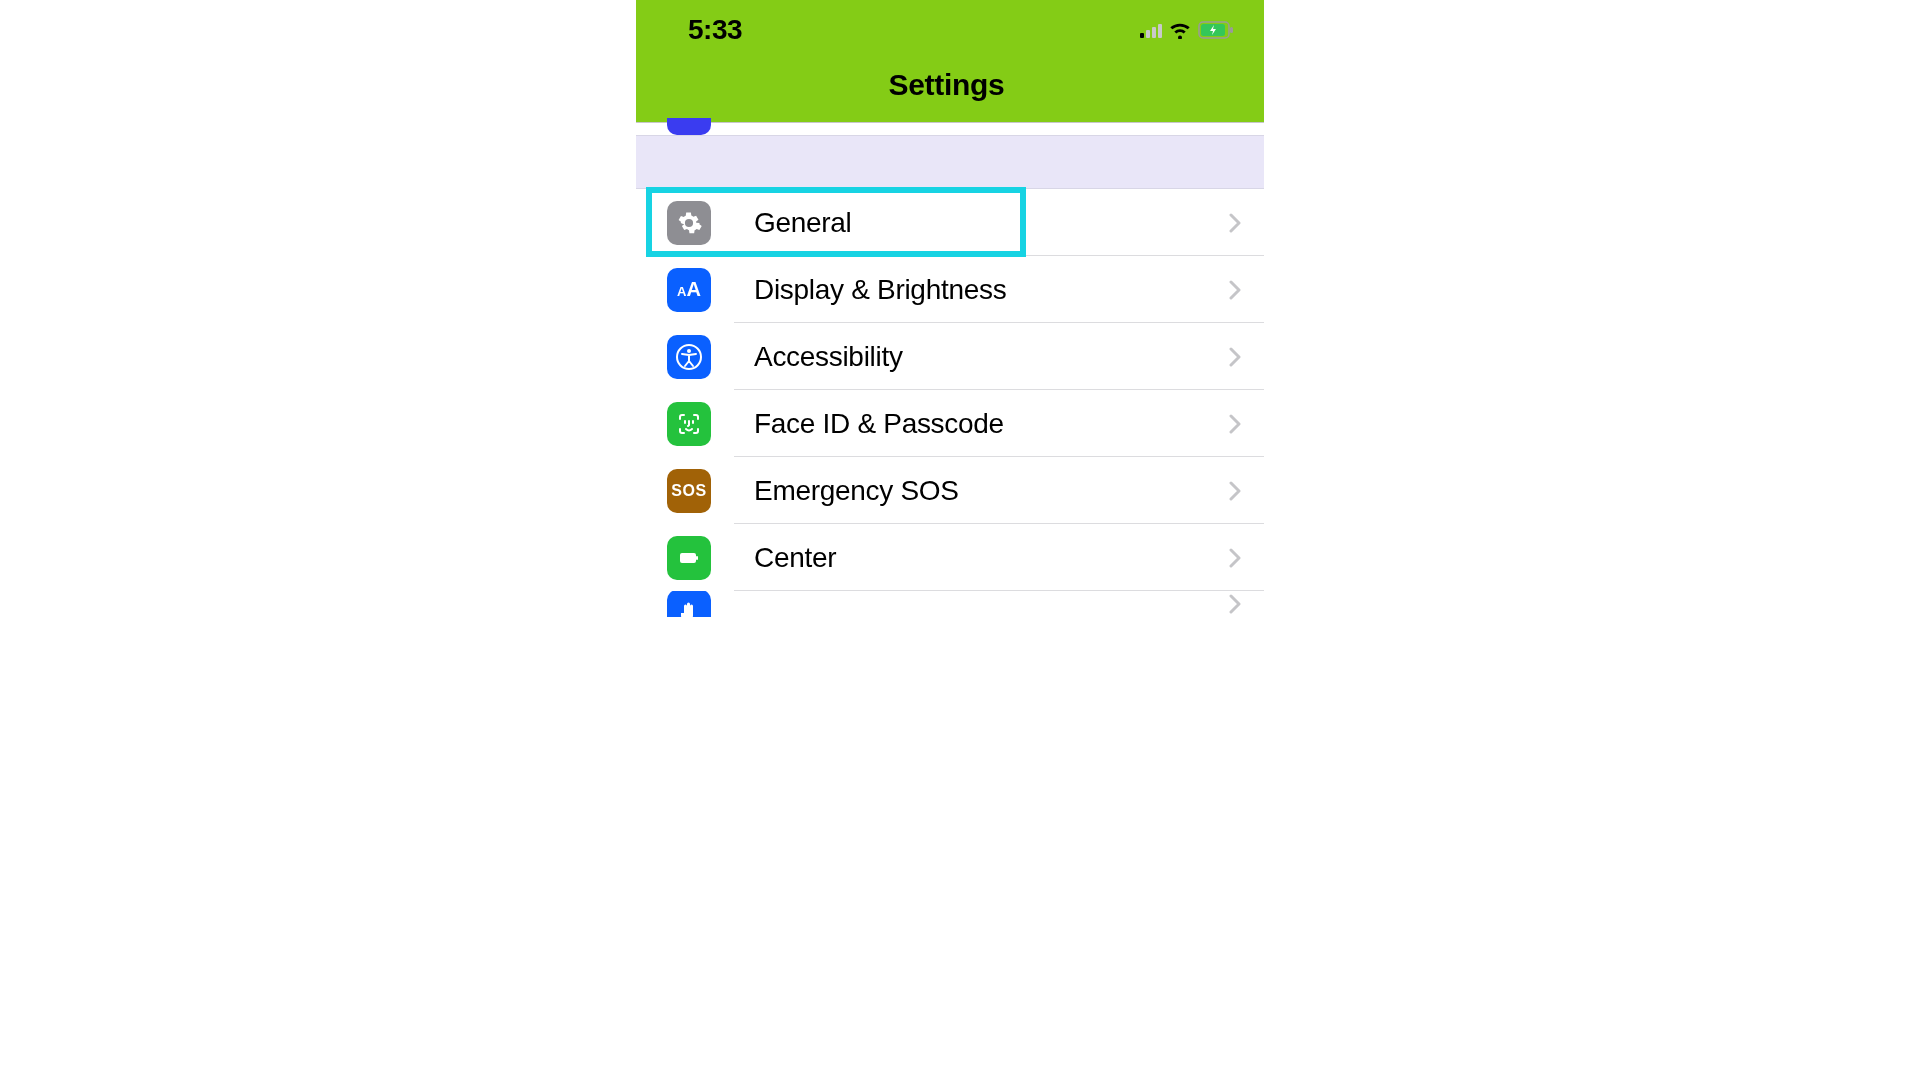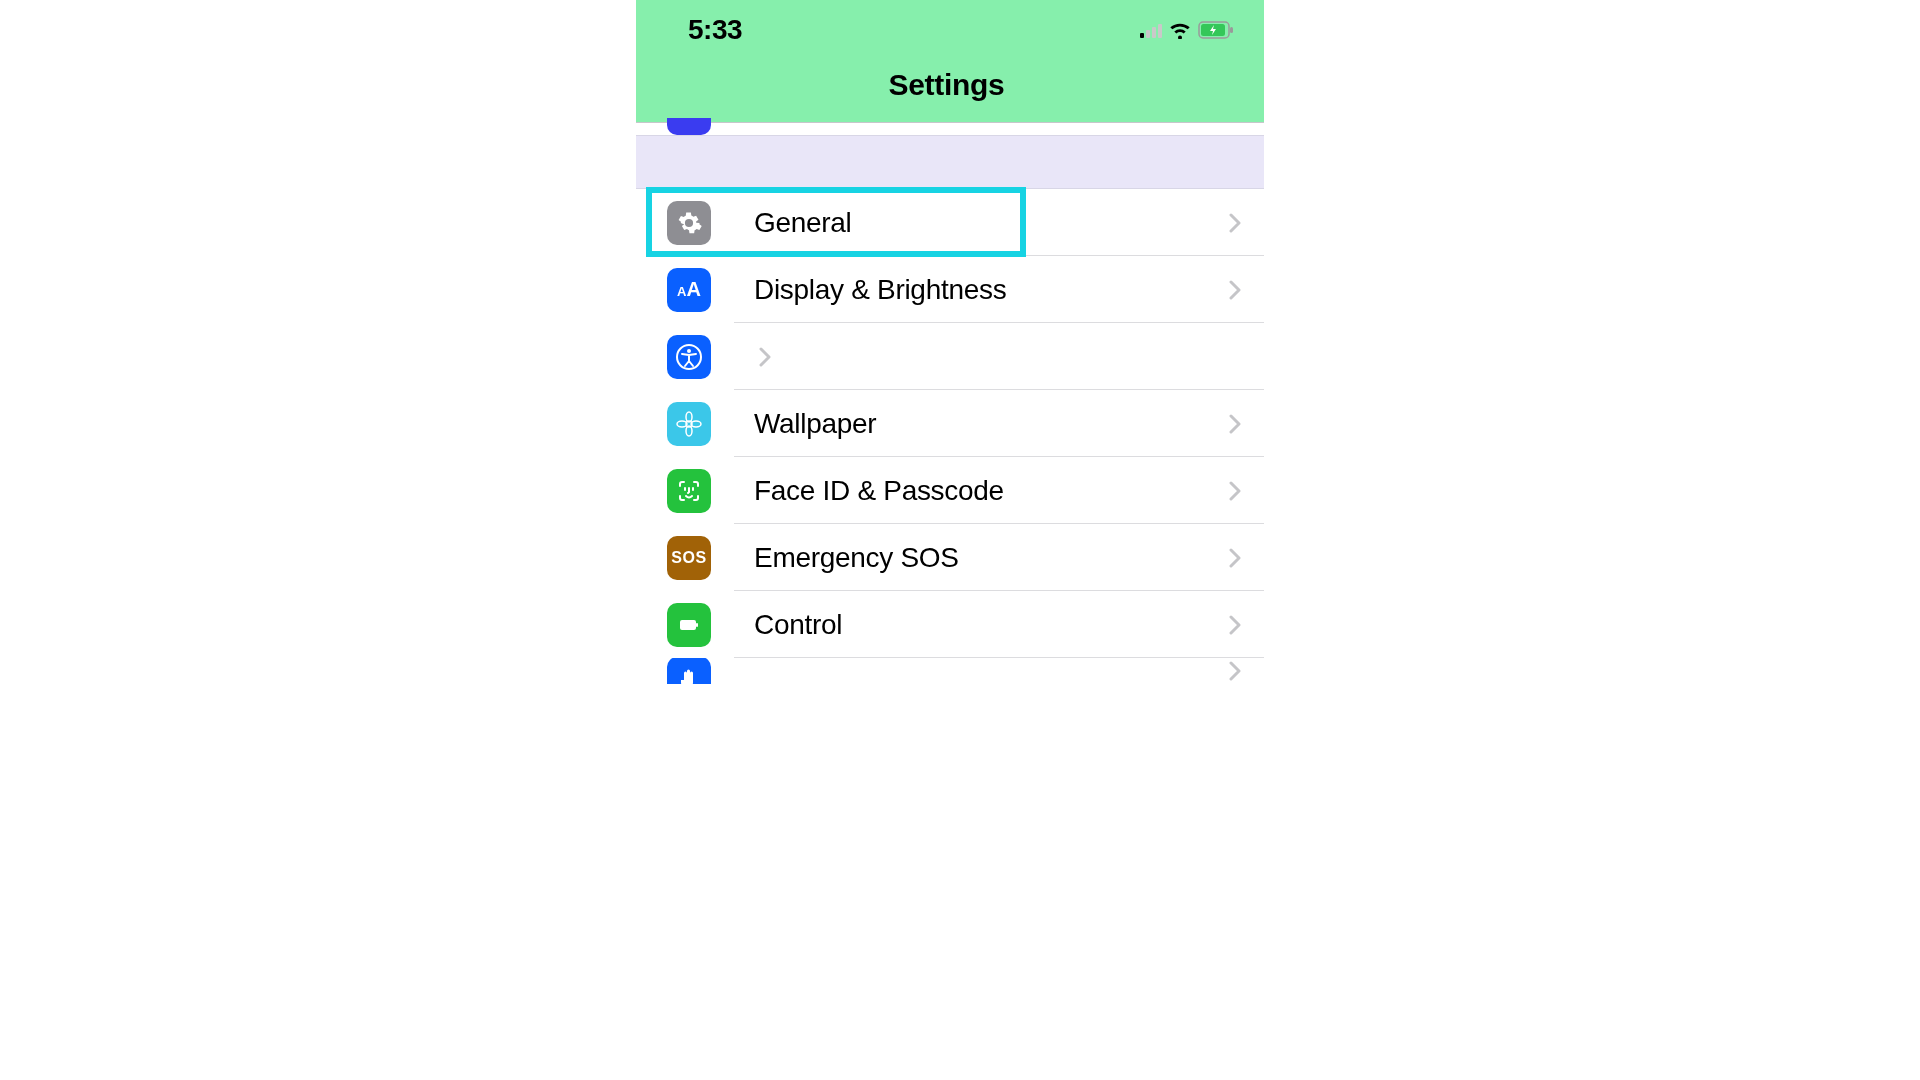--- a/index.html
+++ b/index.html
@@ -15,21 +15,21 @@
     .phone-wrap {
       position: relative;
       width: 628px;
       height: 1080px;
       margin-left: -20px;
     }
 
     
     .topbar {
       height: 123px;
-      background: #86efac;
+      background: #84cc16;
       border-bottom: 1px solid #c7c6cb;
       position: relative;
     }
     .status-row {
       position: absolute;
       top: 14px;
       left: 0;
       right: 0;
       display: flex;
       align-items: center;
@@ -233,48 +233,29 @@
     </div>
 
     <div class="row">
       <div class="icon-box icon-acc">
         <svg width="30" height="30" viewBox="0 0 30 30">
             <circle cx="15" cy="15" r="12" fill="none" stroke="#fff" stroke-width="2"></circle>
             <circle cx="15" cy="9" r="2" fill="#fff"></circle>
             <path d="M8 12l7 1 7-1M15 13v6m0 0l-4 5m4-5l4 5" stroke="#fff" stroke-width="2" stroke-linecap="round"></path>
           </svg>
       </div>
-      <div class="chev">
-        <svg width="12" height="20" viewBox="0 0 12 20" fill="none">
-            <path d="M2 2l8 8-8 8" stroke-width="3" stroke-linecap="round" stroke-linejoin="round"></path>
-          </svg>
-      </div>
-      <div class="sep"></div>
-    </div>
-
-    <div class="row">
-      <div class="icon-box icon-wall">
-        <svg width="30" height="30" viewBox="0 0 30 30">
-            <g fill="none" stroke="#fff" stroke-width="1.5">
-              <circle cx="15" cy="15" r="3"></circle>
-              <ellipse cx="15" cy="8" rx="3" ry="5"></ellipse>
-              <ellipse cx="15" cy="22" rx="3" ry="5"></ellipse>
-              <ellipse cx="8" cy="15" rx="5" ry="3"></ellipse>
-              <ellipse cx="22" cy="15" rx="5" ry="3"></ellipse>
-            </g>
-          </svg>
-      </div>
-      <div class="label">Wallpaper</div>
-      <div class="chev">
-        <svg width="12" height="20" viewBox="0 0 12 20" fill="none">
-            <path d="M2 2l8 8-8 8" stroke-width="3" stroke-linecap="round" stroke-linejoin="round"></path>
-          </svg>
-      </div>
-      <div class="sep"></div>
-    </div>
+      <div class="label">Accessibility</div>
+      <div class="chev">
+        <svg width="12" height="20" viewBox="0 0 12 20" fill="none">
+            <path d="M2 2l8 8-8 8" stroke-width="3" stroke-linecap="round" stroke-linejoin="round"></path>
+          </svg>
+      </div>
+      <div class="sep"></div>
+    </div>
+
 
 
     <div class="row">
       <div class="icon-box icon-face">
         <svg width="30" height="30" viewBox="0 0 30 30" fill="none" stroke="#fff" stroke-width="2" stroke-linecap="round">
           <path d="M6 10V8a2 2 0 012-2h2M24 10V8a2 2 0 00-2-2h-2M6 20v2a2 2 0 002 2h2M24 20v2a2 2 0 01-2 2h-2"></path>
           <path d="M11 12v2M19 12v2M15 12v4l-1 1M12 20c1 1 2 1.5 3 1.5s2-.5 3-1.5"></path>
         </svg>
       </div>
       <div class="label">Face ID &amp; Passcode</div>
@@ -299,21 +280,21 @@
       <div class="sep"></div>
     </div>
 
     <div class="row">
       <div class="icon-box icon-batt">
         <svg width="30" height="30" viewBox="0 0 30 30">
             <rect x="6" y="10" width="16" height="10" rx="2" fill="#fff"></rect>
             <rect x="22" y="13" width="2" height="4" rx="1" fill="#fff"></rect>
           </svg>
       </div>
-      <div class="label">Control</div>
+      <div class="label">Center</div>
       <div class="chev">
         <svg width="12" height="20" viewBox="0 0 12 20" fill="none">
             <path d="M2 2l8 8-8 8" stroke-width="3" stroke-linecap="round" stroke-linejoin="round"></path>
           </svg>
       </div>
       <div class="sep"></div>
     </div>
 
     <div class="row cut">
       <div class="icon-box icon-priv">

